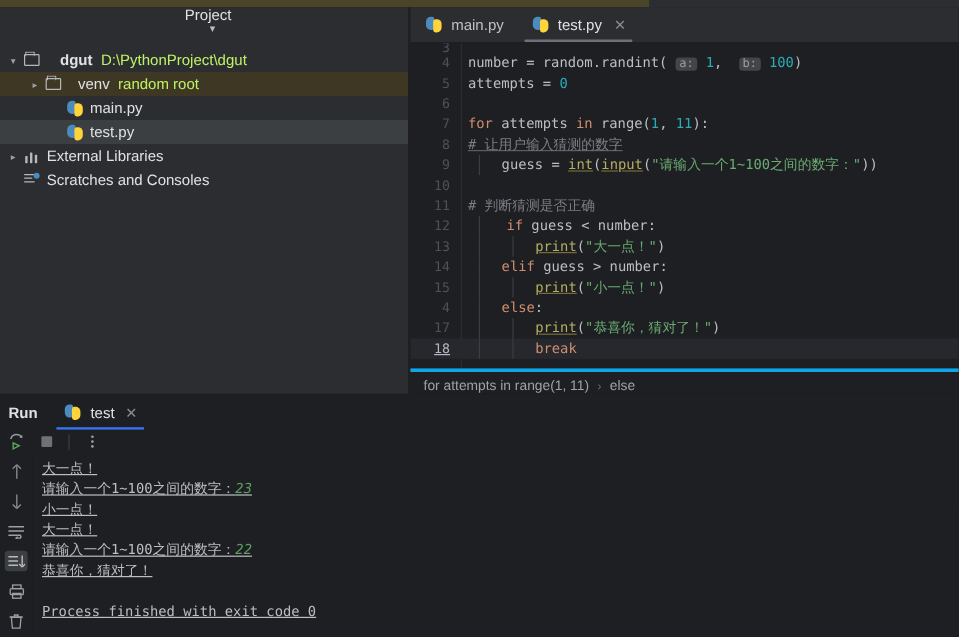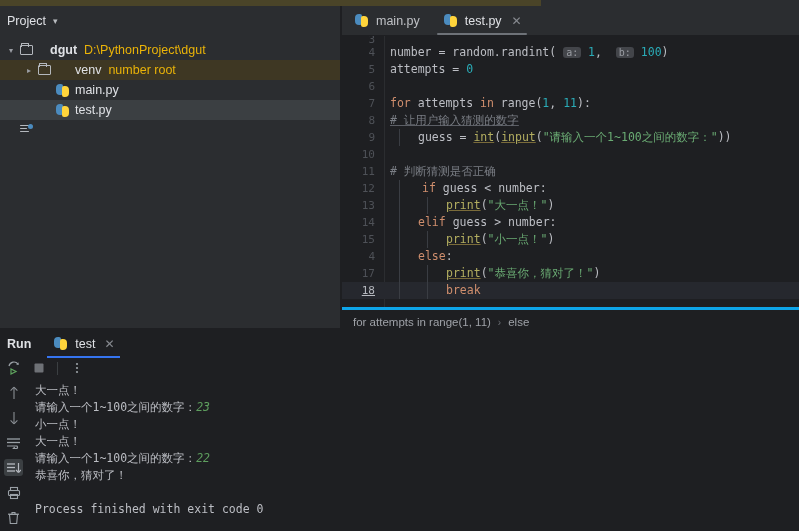--- a/index.html
+++ b/index.html
@@ -22,21 +22,21 @@
   }
 
   
   .sidebar {
     position: absolute; left: 0; top: 6px; width: 341px; height: 322px;
     background: #2b2d30;
     border-right: 1px solid #1e1f22;
   }
   .sidebar-header {
     height: 30px; display: flex; align-items: center; padding-left: 7px;
-    color: #dfe1e5; font-size: 12.5px;
+    color: #dfe1e5; font-size: 12.5px; flex-direction: column;
   }
   .sidebar-header .chev {
     margin-left: 7px; font-size: 9px; color: #b9bcc0; line-height: 1;
   }
   .tree { padding-top: 4px; font-size: 12.5px; }
   .tree-row {
     height: 20px; display: flex; align-items: center;
     color: #dfe1e5; white-space: nowrap; padding-left: 4px;
   }
   .tree-row.sel-brown { background: #3e3723; }
@@ -44,21 +44,21 @@
   .arrow {
     width: 14px; text-align: center; color: #9a9da3; font-size: 8px;
     flex: 0 0 14px;
   }
   .arrow.open::before { content: "\25BE"; }
   .arrow.closed::before { content: "\25B8"; }
   .arrow.blank::before { content: ""; }
   .ico { width: 17px; flex: 0 0 17px; display: flex; align-items: center; justify-content: center; }
   .lbl-bold { font-weight: bold; color: #dfe1e5; }
   .lbl { color: #dfe1e5; }
-  .lbl-dim { color: #eab308; margin-left: 7px; }
+  .lbl-dim { color: #bef264; margin-left: 7px; }
   .ind-1 { padding-left: 4px; }
   .ind-2 { padding-left: 22px; }
   .ind-3 { padding-left: 40px; }
 
   
   .folder {
     width: 13px; height: 10px; border: 1px solid #b4b8bd; border-radius: 1px;
     position: relative; background: transparent;
   }
   .folder::before {
@@ -192,21 +192,21 @@
   }
   .tbtn.on { background: #3b3f42; }
 
   .console {
     position: absolute; left: 27px; top: 49px; right: 0; bottom: 0;
     background: #1e1f22; padding: 4px 0 0 8px; overflow: hidden;
   }
   .cline {
     height: 17px; line-height: 17px; white-space: pre;
     font-family: "DejaVu Sans Mono", "Liberation Mono", monospace;
-    font-size: 11.5px; color: #bcbec4;
+    font-size: 11.5px; color: #bcbec4; text-decoration: underline;
   }
   .cline .inp { color: #5e9e5e; font-style: italic; }
   .cline.sys { color: #bcbec4; }
 
   svg { display: block; }
 </style>
 </head>
 <body>
 
 <div id="app">
@@ -227,47 +227,59 @@
             <span class="folder"></span>
           </span>
           <span class="lbl-bold" style="margin-left: 15px;">dgut</span>
           <span class="lbl-dim">D:\PythonProject\dgut</span>
         </div>
         <div class="tree-row ind-2 sel-brown">
           <span class="arrow closed"></span>
           <span class="ico">
             <span class="folder"></span>
           </span>
-          <span class="lbl" style="margin-left: 22px;">venv</span>
-          <span class="lbl-dim">number root</span>
+          <span class="lbl" style="margin-left: 12px;">venv</span>
+          <span class="lbl-dim">random root</span>
         </div>
         <div class="tree-row ind-3">
           <span class="arrow blank"></span>
           <span class="ico">
             <span class="pyicon"></span>
           </span>
           <span class="lbl" style="margin-left: 4px;">main.py</span>
         </div>
         <div class="tree-row ind-3 sel-gray">
           <span class="arrow blank"></span>
           <span class="ico">
             <span class="pyicon"></span>
           </span>
           <span class="lbl" style="margin-left: 4px;">test.py</span>
+        </div>
+        <div class="tree-row ind-1">
+          <span class="arrow closed"></span>
+          <span class="ico">
+            <span class="libicon">
+              <i style="height: 6px;"></i>
+              <i style="height: 9px;"></i>
+              <i style="height: 7px;"></i>
+            </span>
+          </span>
+          <span class="lbl" style="margin-left: 4px;">External Libraries</span>
         </div>
         <div class="tree-row ind-1">
           <span class="arrow blank"></span>
           <span class="ico">
             <span class="scratchicon">
               <i style="top: 0px; width: 9px;"></i>
               <i style="top: 3px; width: 7px;"></i>
               <i style="top: 6px; width: 9px;"></i>
               <i style="left: 8px; top: -1px; width: 5px; height: 5px; border-radius: 50%; background: rgb(75, 139, 190);"></i>
             </span>
           </span>
+          <span class="lbl" style="margin-left: 4px;">Scratches and Consoles</span>
         </div>
       </div>
   </div>
 
   <div class="editor">
     <div class="tabbar" id="tabbar">
         <div class="tab">
           <span class="ico">
             <span class="pyicon"></span>
           </span>

